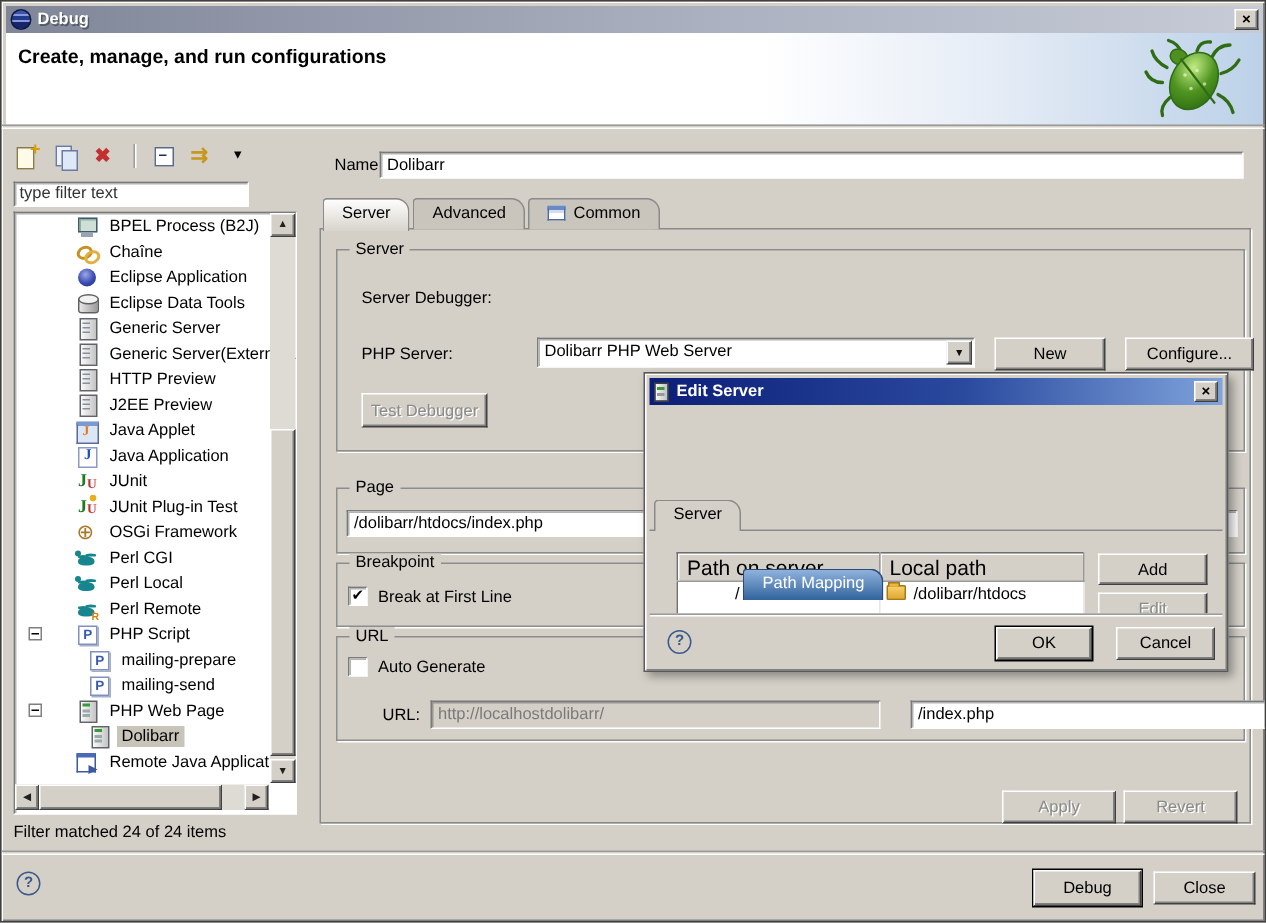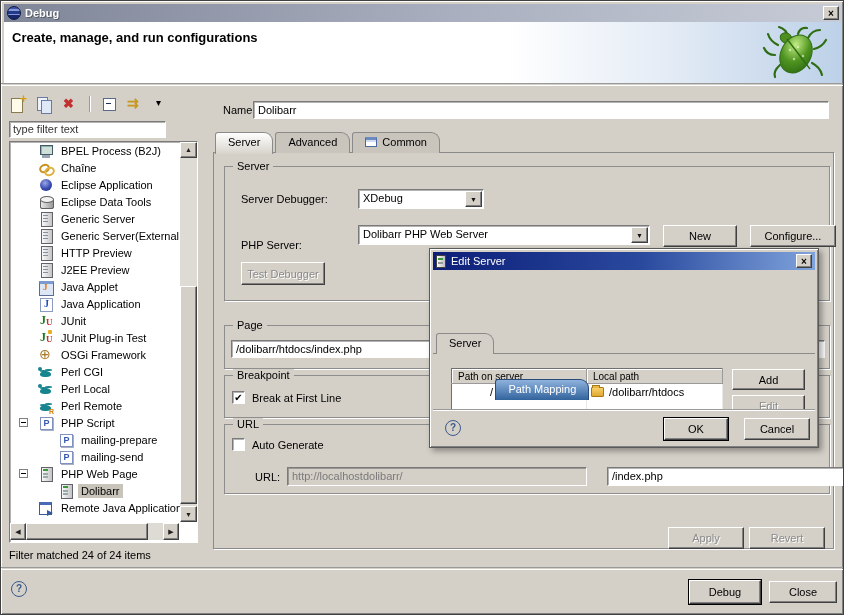--- a/index.html
+++ b/index.html
@@ -44,21 +44,21 @@
   .tb-collapse-all::after{content:"";position:absolute;left:6px;top:8px;width:5px;height:1px;background:#203050;}
   .tb-filter::before{content:"⇉";position:absolute;left:1px;top:0px;color:#c8971e;font-size:14px;font-weight:bold;}
   .tb-menu-dropdown::before{content:"▾";position:absolute;left:4px;top:2px;font-size:10px;}
 
   .filterbox{left:8px;top:120px;width:157px;height:17px;background:#fff;
              border:1px solid;border-color:#7a7a7a #fff #fff #7a7a7a;box-shadow:inset 1px 1px 0 rgba(64,64,64,.4);
              padding:1px 3px;color:#333;}
   .treebox{left:8px;top:140px;width:189px;height:402px;background:#fff;
            border:1px solid;border-color:#7a7a7a #fff #fff #7a7a7a;box-shadow:inset 1px 1px 0 rgba(64,64,64,.4);
            overflow:hidden;}
-  .trow{position:relative;height:17px;display:flex;align-items:center;white-space:nowrap;padding-left:28px;}
+  .trow{position:relative;height:17px;display:flex;align-items:center;white-space:nowrap;padding-left:40px;}
   .trow.lvl1{padding-left:48px;}
   .trow .lbl{padding:1px 3px;}
   .trow.sel .lbl{background:#c8c4ba;}
   .expander{position:absolute;left:9px;top:4px;width:9px;height:9px;background:#fff;border:1px solid #808080;}
   .expander::before{content:"";position:absolute;left:1px;top:3px;width:5px;height:1px;background:#000;}
 
   
   .ico{width:16px;height:16px;position:relative;display:inline-block;margin-right:4px;flex:none;}
   .ico.bpel::before{content:"";position:absolute;left:2px;top:2px;width:11px;height:8px;background:#cfe0d8;border:1px solid #445a6a;box-shadow:inset 1px 1px 0 #8fb0a8;}
   .ico.bpel::after{content:"";position:absolute;left:4px;bottom:1px;width:8px;height:3px;background:#98a4b0;}
@@ -134,40 +134,40 @@
   .checkbox.checked::before{content:"✔";}
 
   .help-circle{position:absolute;width:16px;height:16px;border:1px solid #3a5a8c;border-radius:50%;
                color:#3a5a8c;font-weight:bold;font-size:10px;text-align:center;line-height:14px;background:transparent;}
 
   
   .modal{left:428px;top:247px;width:390px;height:200px;background:#d4d0c8;border:1px solid #5a5a5a;
          box-shadow:inset 1px 1px 0 #fff,inset -1px -1px 0 #808080,3px 3px 6px rgba(0,0,0,.35);z-index:100;}
   .m-title{position:absolute;left:3px;top:3px;right:3px;height:18px;
            background:linear-gradient(90deg,#0c1e78,#2a4a9e 55%,#7fa3dc);display:flex;align-items:center;padding:0 3px;}
-  .m-title .ttext{color:#fff;font-weight:normal;margin-left:5px;}
+  .m-title .ttext{color:#fff;font-weight:bold;margin-left:5px;}
   .m-srv-icon{width:10px;height:13px;background:linear-gradient(90deg,#fafafa,#c0c0c0);border:1px solid #404040;position:relative;}
   .m-srv-icon::before{content:"";position:absolute;left:1px;top:2px;width:5px;height:2px;background:#3a9a3a;box-shadow:0 4px 0 #999;}
   .m-head{position:absolute;left:3px;top:21px;right:3px;height:60px;
           background:linear-gradient(90deg,#fff 0%,#fff 55%,#dde8f4 80%,#bed3ea 100%);border-bottom:1px solid #b0b0b0;}
   .m-heading{position:absolute;left:8px;top:7px;font-size:12px;font-weight:bold;}
   .m-sub{position:absolute;left:18px;top:29px;}
   .tower{position:absolute;right:28px;top:5px;width:26px;height:46px;background:linear-gradient(90deg,#fdfdfd,#b9b9b9);
          border:1px solid #808080;box-shadow:3px 2px 4px rgba(0,0,0,.18);}
   .tower::before{content:"";position:absolute;left:3px;top:4px;width:13px;height:3px;background:#2f8f2f;box-shadow:0 5px 0 #c0c0c0;}
   .tower::after{content:"";position:absolute;left:3px;bottom:4px;width:18px;height:14px;
         background:repeating-linear-gradient(#d8d8d8 0 2px,#9a9a9a 2px 3px);}
   .m-tabs{position:absolute;left:6px;top:84px;height:21px;display:flex;z-index:2;}
   .m-tab{height:21px;padding:3px 12px 0;border:1px solid #8a8a8a;border-bottom:none;border-radius:3px 9px 0 0;
          background:#d4d0c8;margin-right:1px;}
   .m-tab.active{background:linear-gradient(180deg,#8fb2dd,#31639c);color:#fff;border-color:#2a4a7a;margin-top:46px;}
   .m-clip{position:absolute;left:3px;top:104px;right:3px;height:56px;overflow:hidden;border-top:1px solid #8a8a8a;}
   .pm-table{position:absolute;left:18px;top:14px;width:272px;background:#fff;border:1px solid #707070;border-collapse:collapse;}
   .pm-table th{background:#d4d0c8;border-right:1px solid #9a9a9a;border-bottom:1px solid #9a9a9a;
-               box-shadow:inset 1px 1px 0 #fff;font-weight:normal;text-align:left;padding:1px 6px;height:15px;font-size:10px;}
+               box-shadow:inset 1px 1px 0 #fff;font-weight:normal;text-align:left;padding:1px 6px;height:15px;font-size:14px;}
   .pm-table td{height:16px;padding:0 4px;font-size:11px;border-right:1px solid #e8e8e8;}
   .pm-table td.c1{padding-left:38px;}
   .folder{display:inline-block;width:13px;height:10px;background:linear-gradient(#f7d06a,#e0a830);
           border:1px solid #a87818;border-radius:1px;position:relative;top:1px;margin-right:5px;}
   .folder::before{content:"";position:absolute;left:0;top:-3px;width:6px;height:2px;background:#e8b840;border:1px solid #a87818;border-bottom:none;}
   .m-bottom{position:absolute;left:3px;right:3px;top:160px;height:37px;background:#d4d0c8;
             border-top:1px solid #9a9a9a;box-shadow:inset 0 1px 0 #fff;z-index:5;}
 </style>
 </head>
 <body>
@@ -345,25 +345,21 @@
       <div class="tab">
         <span class="tab-table-icon"></span>
         <span>Common</span>
       </div>
     </div>
   <div class="abs tabcontent">
 
     <div class="group g-server">
       <span class="legend">Server</span>
       <span style="position:absolute;left:16px;top:26px;">Server Debugger:</span>
-      <div class="combo" style="left:133px;top:22px;width:126px;">
-        <span>XDebug</span>
-        <span class="drop">▼</span>
-      </div>
-      <span style="position:absolute;left:16px;top:63px;margin-top:9px;">PHP Server:</span>
+      <span style="position:absolute;left:16px;top:63px;">PHP Server:</span>
       <div class="combo" style="left:133px;top:58px;width:292px;">
         <span>Dolibarr PHP Web Server</span>
         <span class="drop">▼</span>
       </div>
       <button class="btn" style="left:438px;top:58px;width:74px;height:22px;">New</button>
       <button class="btn" style="left:525px;top:58px;width:86px;height:22px;">Configure...</button>
       <button class="btn disabled" style="left:16px;top:95px;width:84px;height:23px;">Test Debugger</button>
     </div>
 
     <div class="group g-file">

